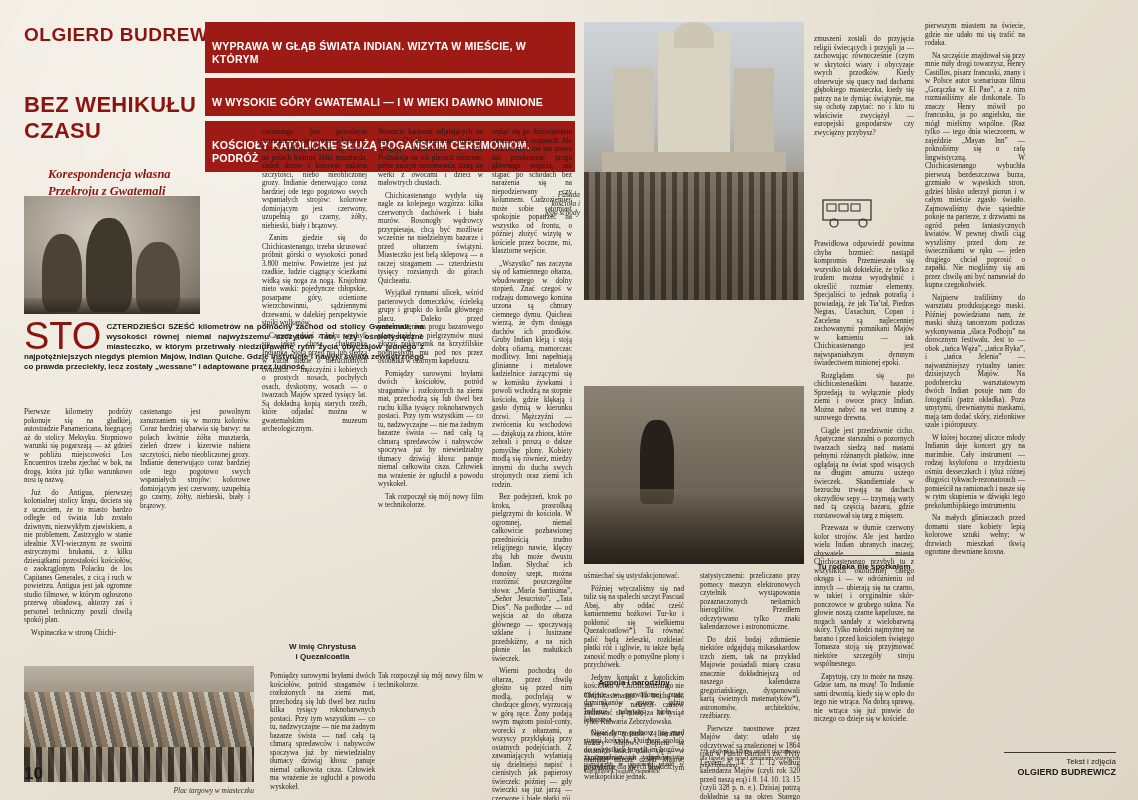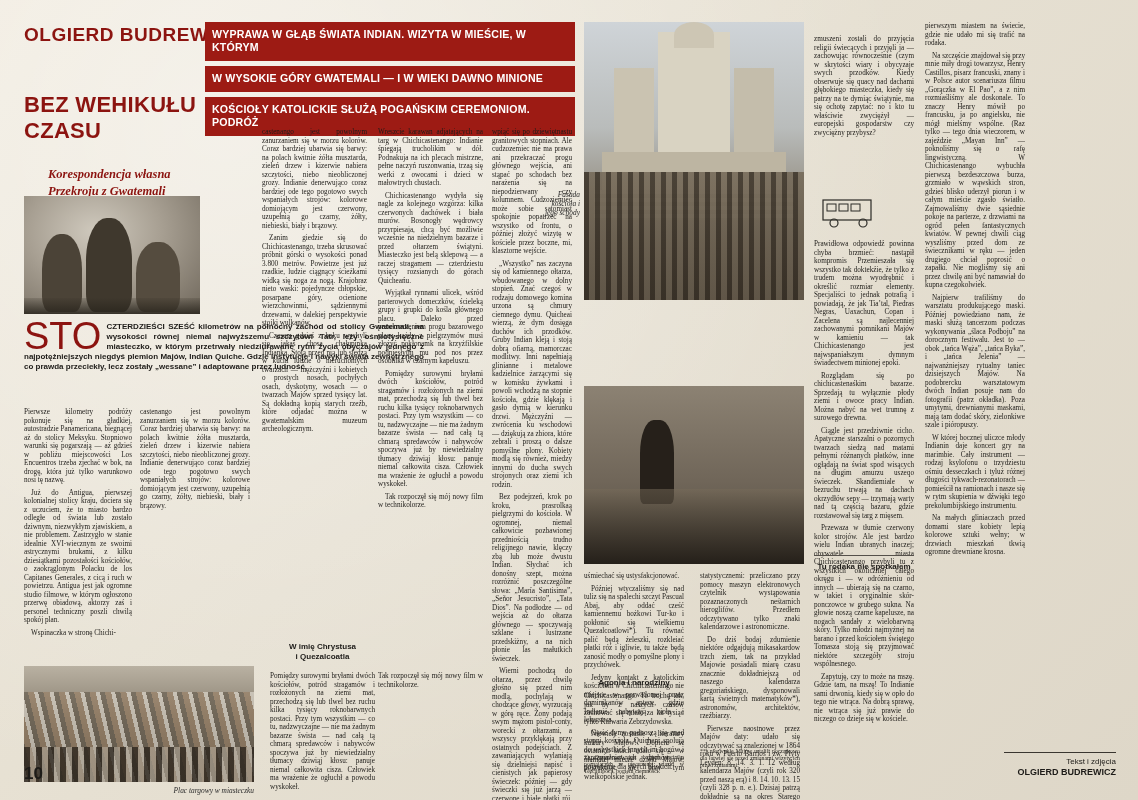--- a/index.html
+++ b/index.html
@@ -44,21 +44,21 @@
 
   
   .banner{
     position:absolute;left:205px;top:22px;width:370px;
     display:flex;flex-direction:column;gap:5px;
   }
   .banner .strip{
     background:#9d1b14;color:#fff;
     font-family:"Liberation Sans", sans-serif;
     font-weight:bold;font-size:10.6px;line-height:13px;
-    padding:6px 7px 7px 7px;
+    padding:18px 7px 7px 7px;
     letter-spacing:.2px;
   }
 
   
   .photo{position:absolute;overflow:hidden;background:#5c5246;}
   .photo .sky{position:absolute;inset:0;}
   .cap{
     position:absolute;
     font-family:"Liberation Serif", serif;
     font-size:7.4px;line-height:9px;color:#2b2b2b;

